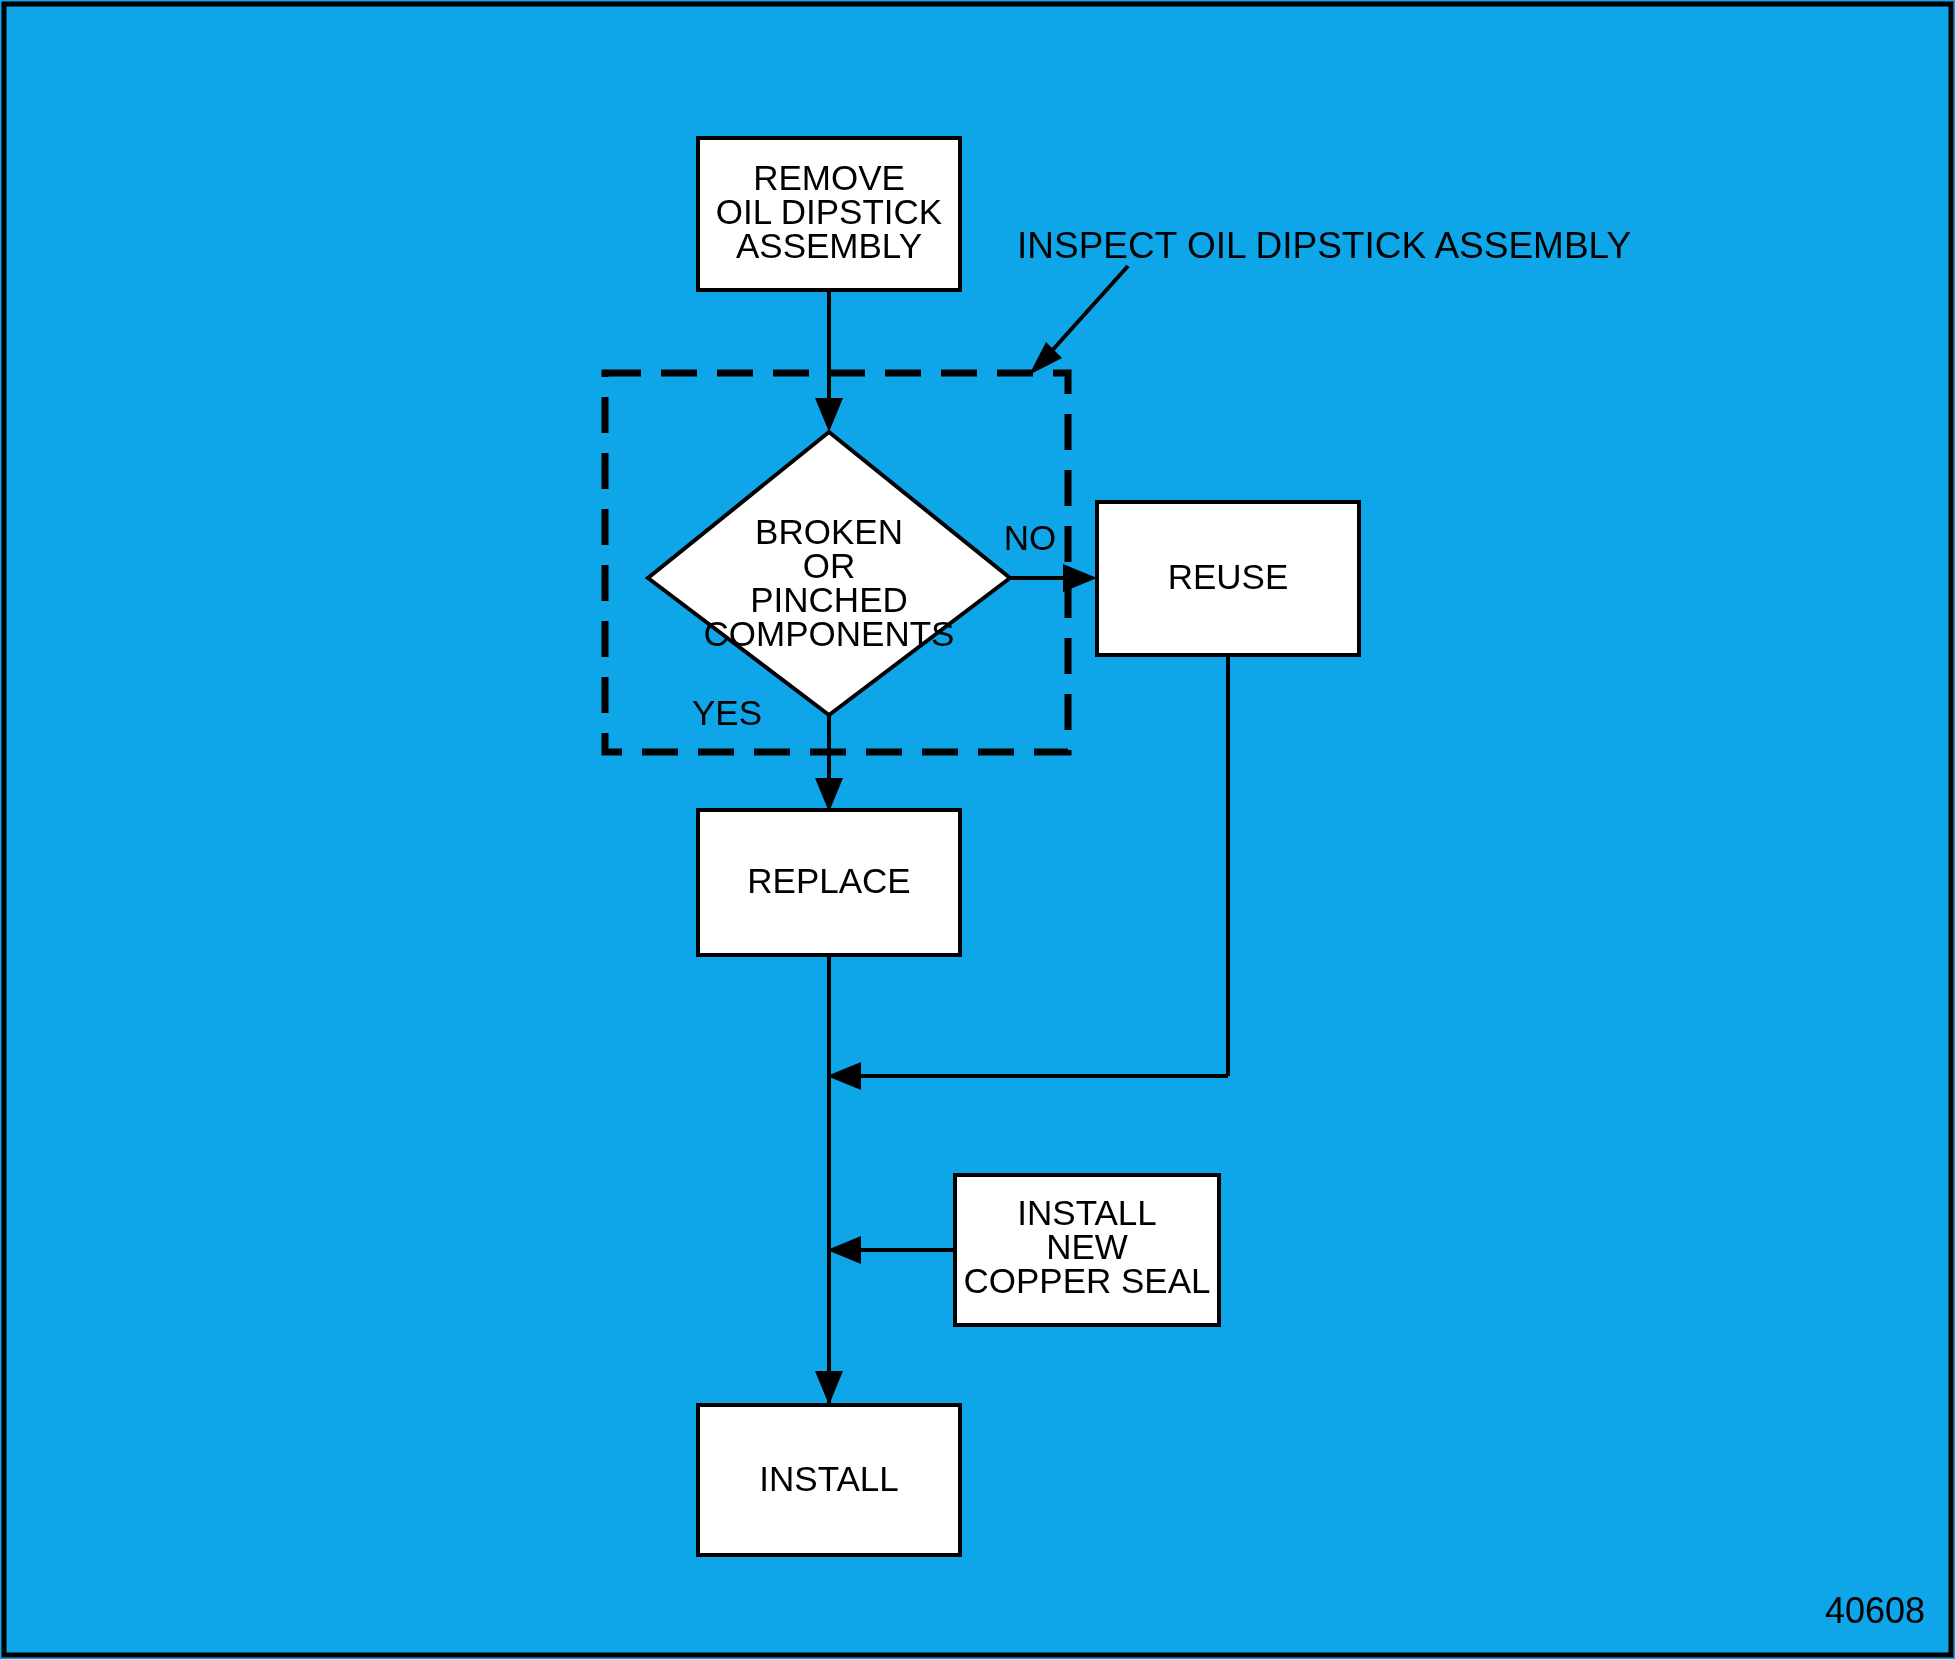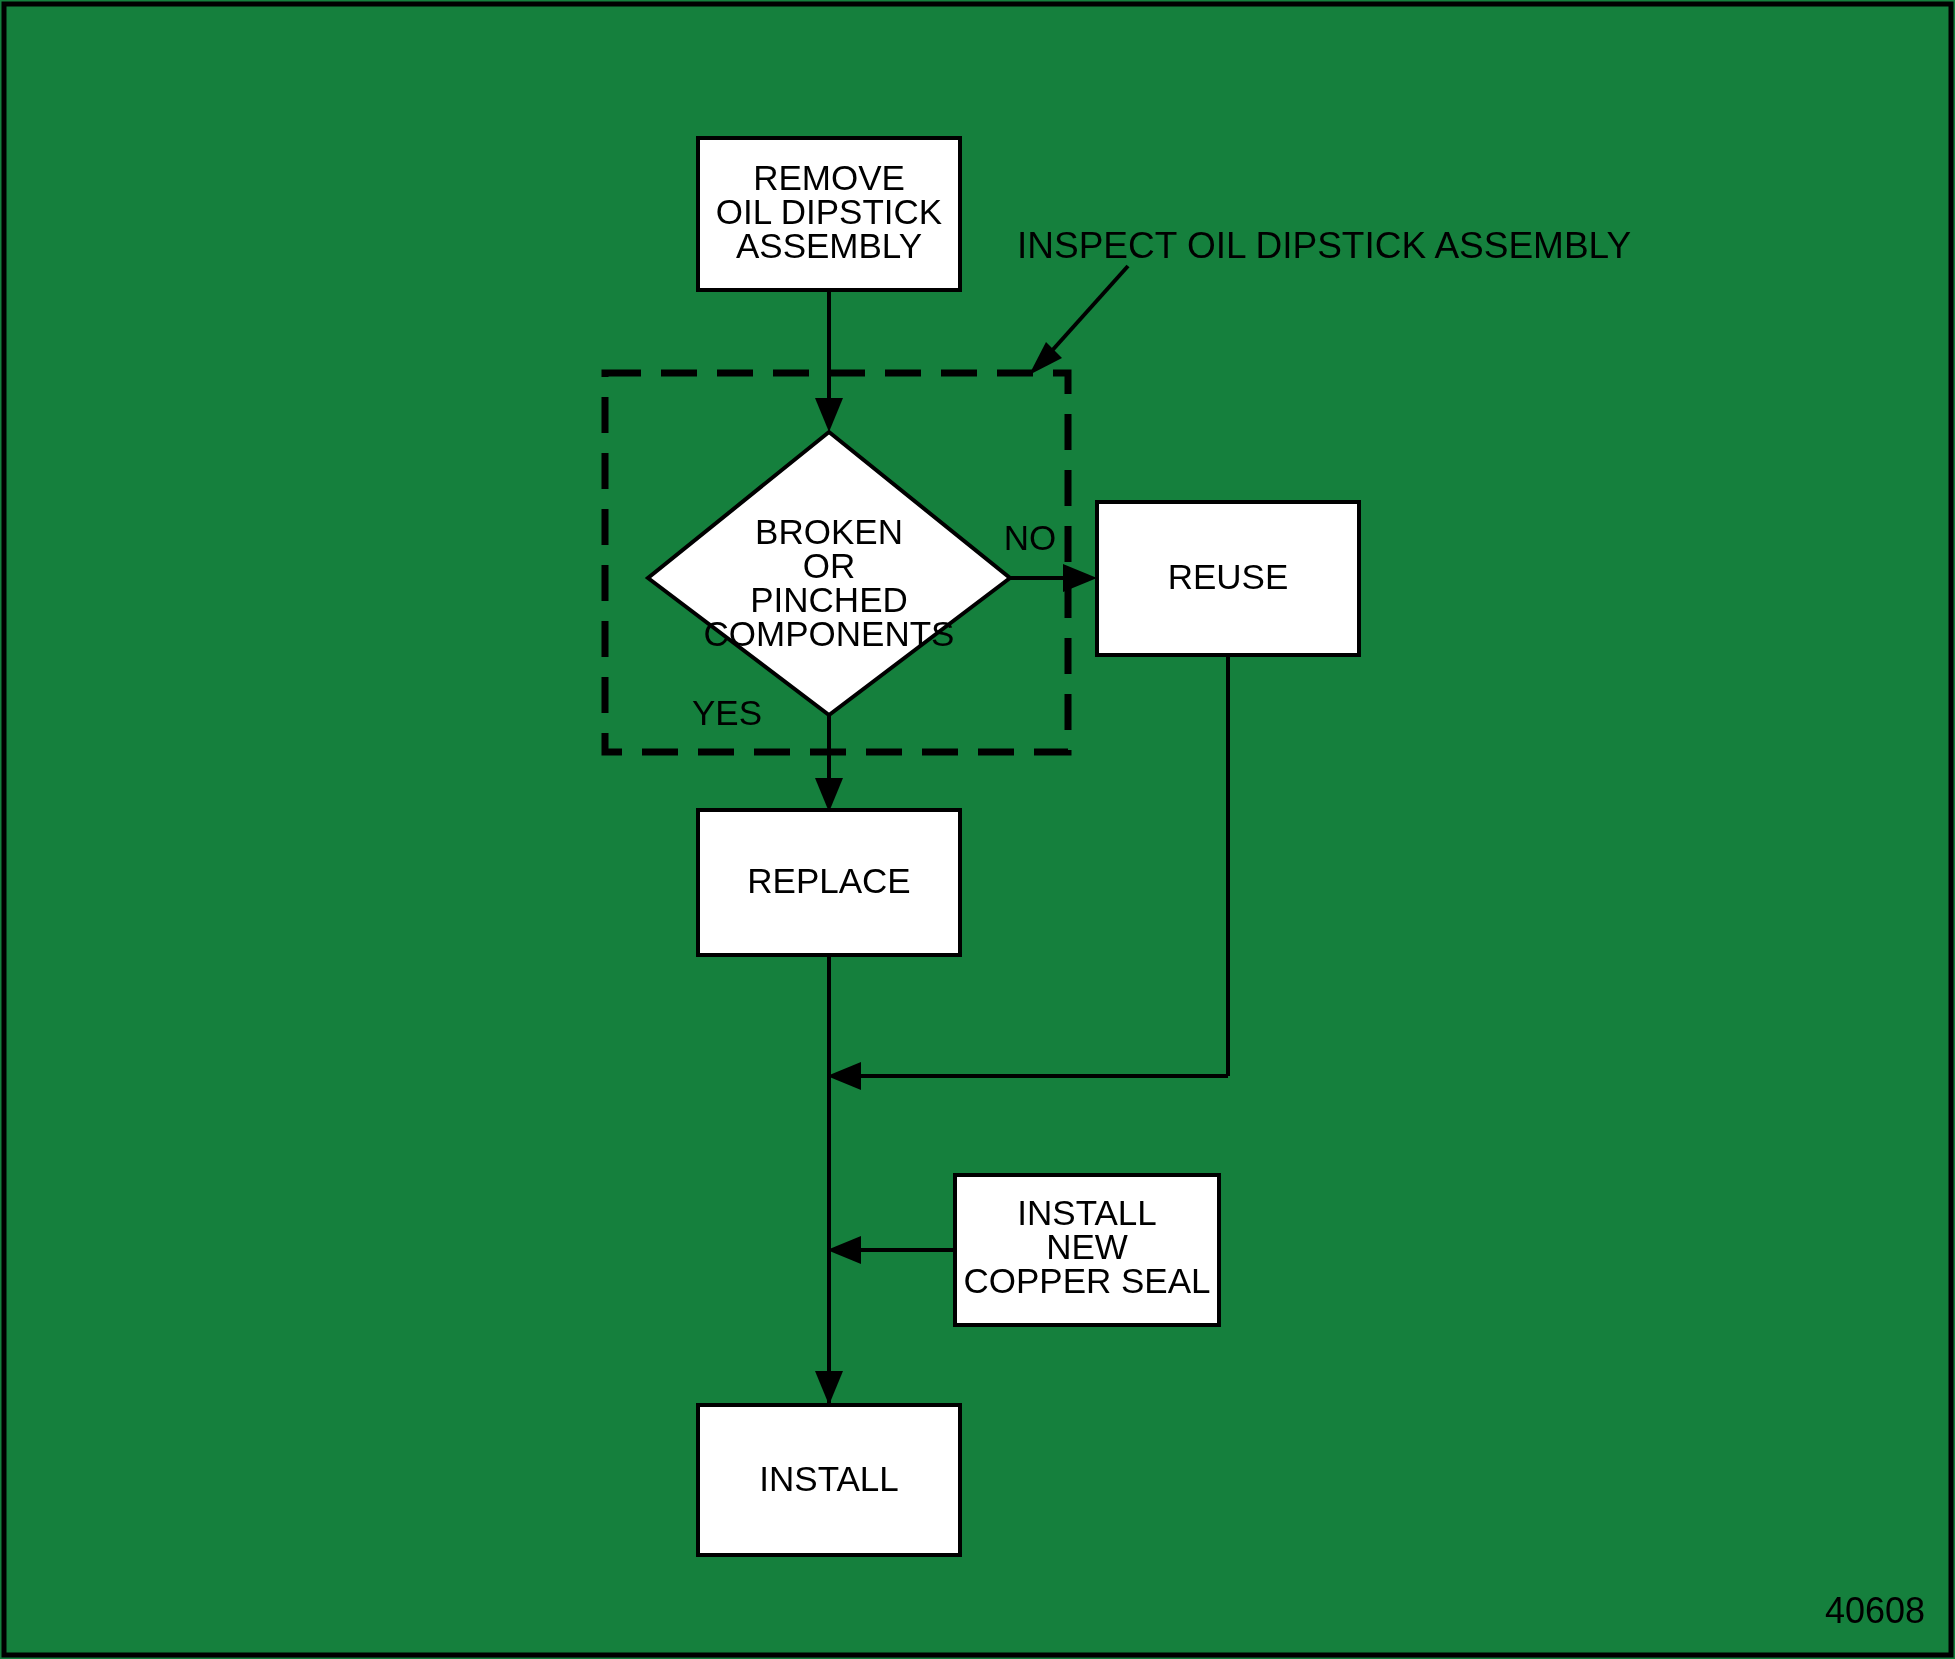--- a/index.html
+++ b/index.html
@@ -7,21 +7,21 @@
     padding: 0;
     background: #ffffff;
   }
   body {
     font-family: "Liberation Sans", sans-serif;
   }
   #page {
     position: relative;
     width: 1955px;
     height: 1659px;
-    background: #15803d;
+    background: #0ea5e9;
     overflow: hidden;
   }
   svg#flow {
     display: block;
     width: 1955px;
     height: 1659px;
   }
   .node-box {
     fill: #ffffff;
     stroke: #000000;

